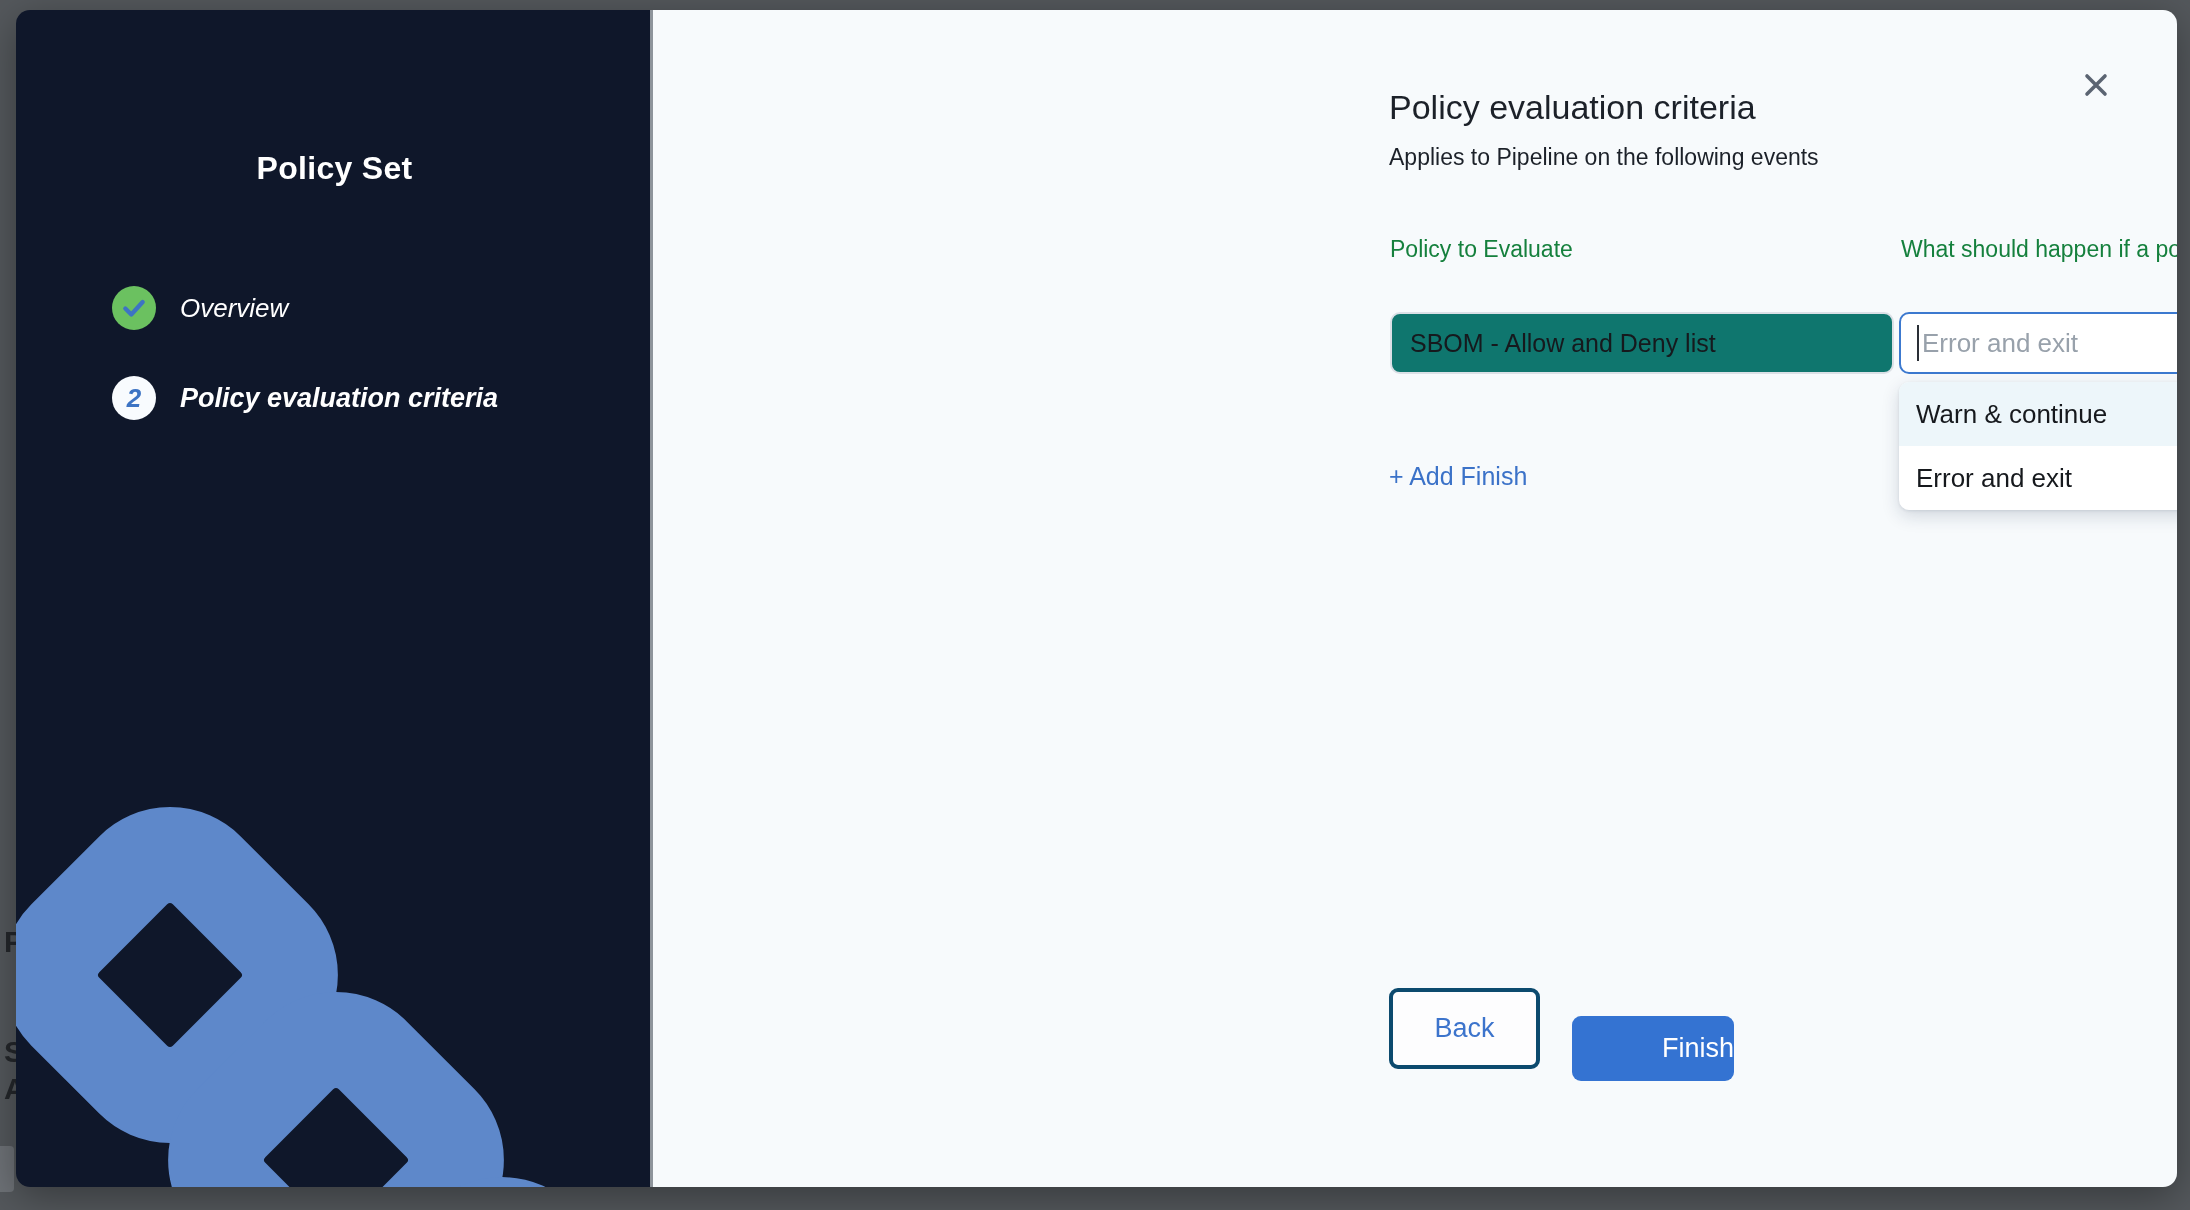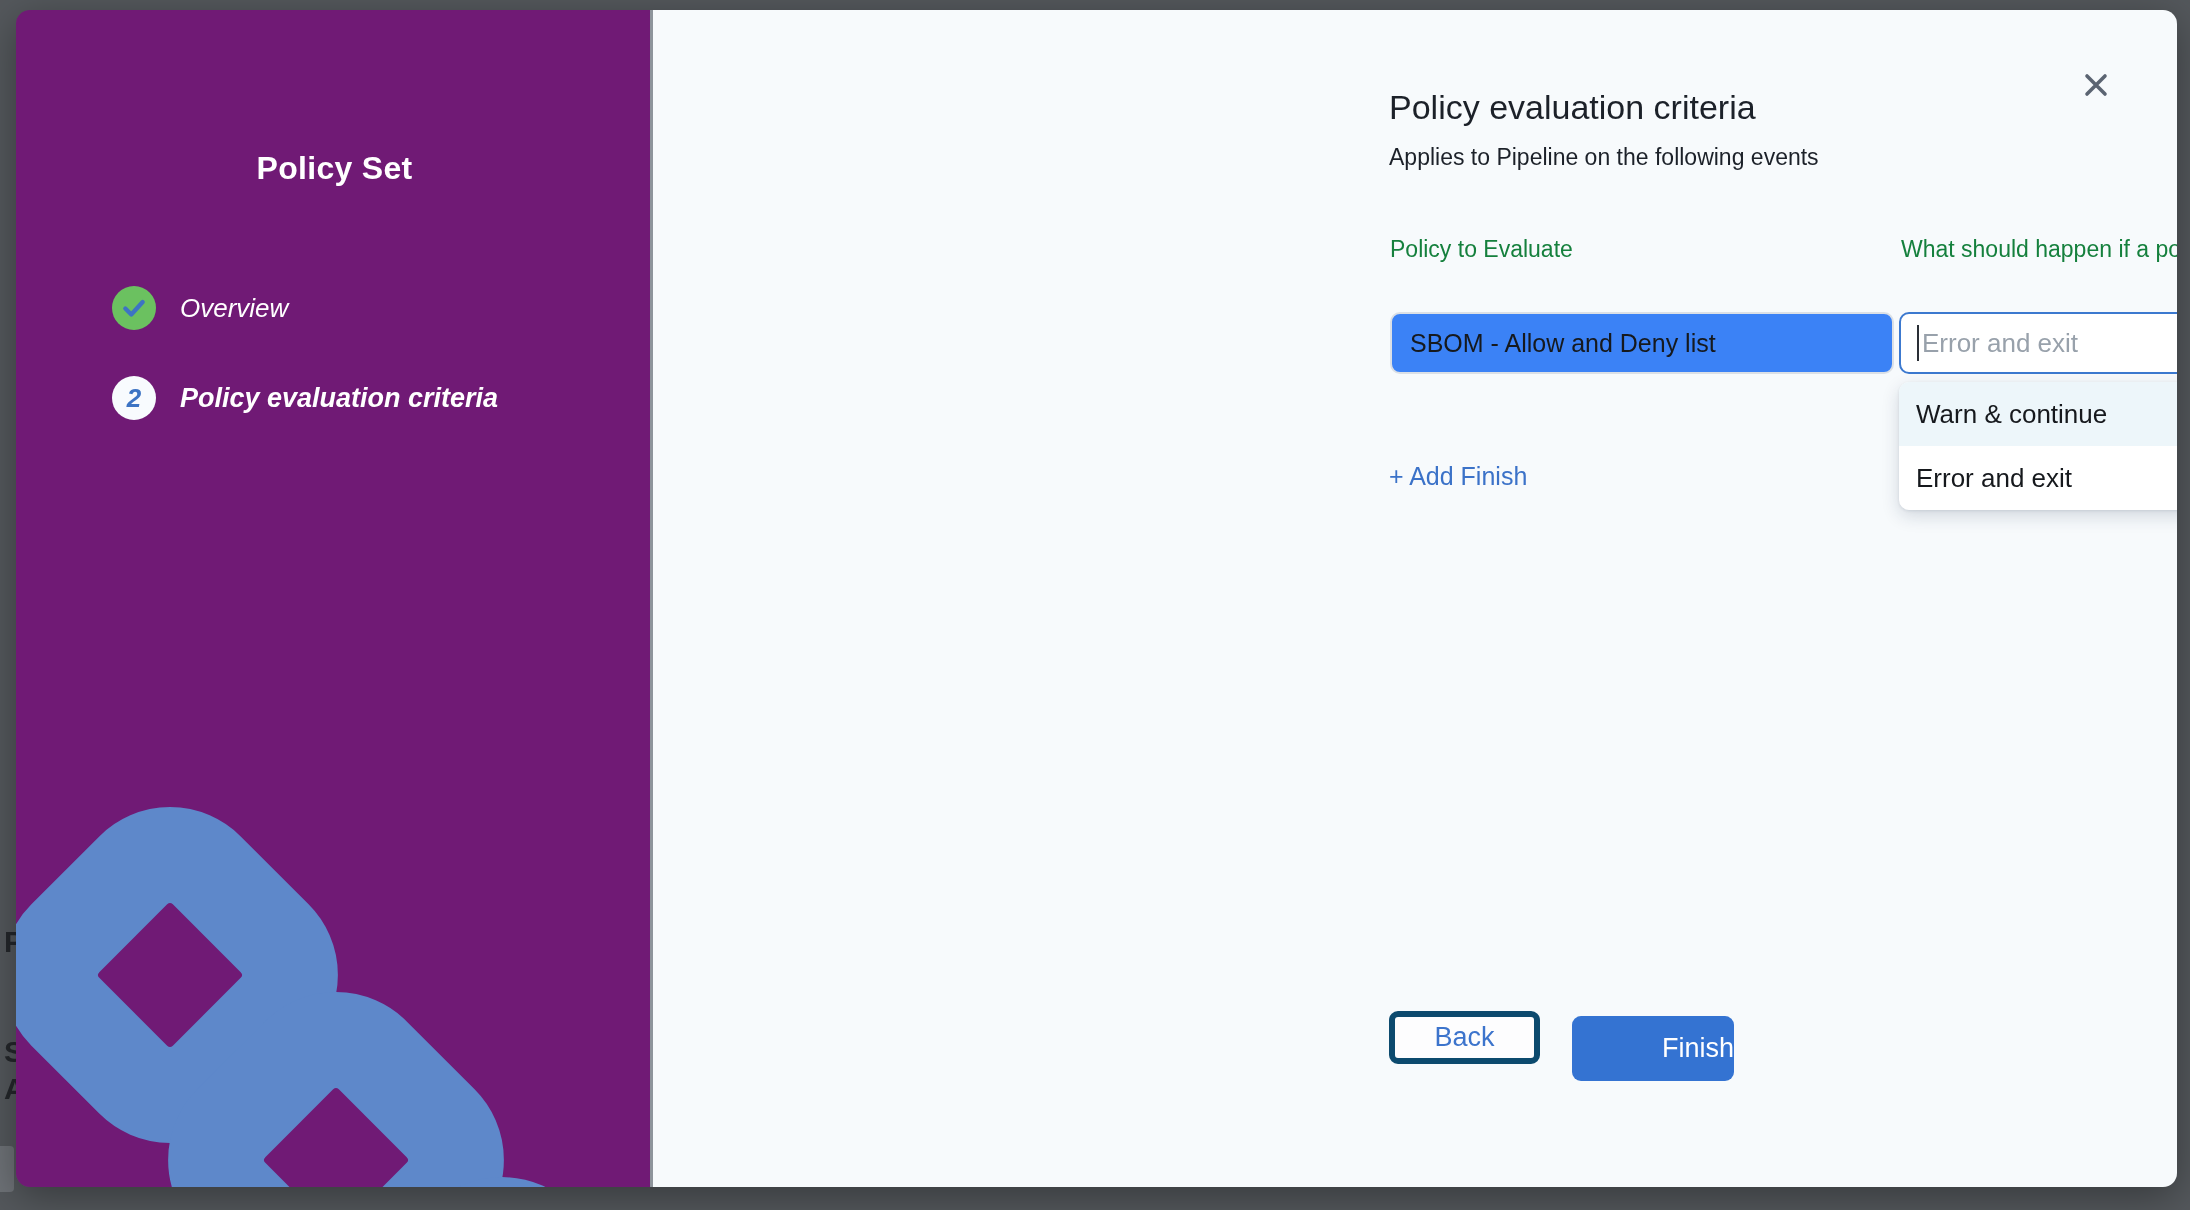--- a/index.html
+++ b/index.html
@@ -26,21 +26,21 @@
     position:absolute; left:16px; top:10px;
     width:2161px; height:1177px;
     border-radius:14px; overflow:hidden;
     display:flex;
     box-shadow:0 10px 40px rgba(0,0,0,.35);
   }
 
   
   .sidebar {
     position:relative; width:637px; height:100%;
-    background:#701a75; flex:0 0 auto; overflow:hidden;
+    background:#0f172a; flex:0 0 auto; overflow:hidden;
   }
   .sidebar-watermark { position:absolute; left:0; top:0; width:100%; height:100%; }
   .sidebar-title {
     position:absolute; top:140px; left:0; width:100%;
     text-align:center; color:#ffffff; font-size:32px; font-weight:bold;
     letter-spacing:.3px;
   }
   .step { position:absolute; left:96px; display:flex; align-items:center; gap:24px;font-style:italic; }
   .step-1 { top:276px; }
   .step-2 { top:366px; }
@@ -76,21 +76,21 @@
   }
   .field-label {
     position:absolute; top:226px;
     font-size:23px; color:#15803d; white-space:nowrap;
   }
   .label-policy { left:737px; }
   .label-fail { left:1248px; }
 
   .text-input {
     position:absolute; left:737px; top:302px; width:504px; height:62px;
-    background:#3b82f6; border:2px solid #dbe0e6; border-radius:10px;
+    background:#0f766e; border:2px solid #dbe0e6; border-radius:10px;
     font-family:"Liberation Sans", sans-serif;
     font-size:25px; color:#16191d; padding:0 18px;
   }
   .select-box {
     position:absolute; left:1246px; top:302px; width:642px; height:62px;
     background:#ffffff; border:2px solid #3c79cf; border-radius:10px;
     display:flex; align-items:center; padding:0 16px; cursor:text;
   }
   .caret-bar { width:2px; height:36px; background:#2a2f36; margin-right:3px; }
   .select-placeholder { font-size:26px; color:#98a1ab; flex:1 1 auto; white-space:nowrap; overflow:hidden; }
@@ -108,22 +108,22 @@
   }
   .dropdown-option.highlighted { background:#edf6fa; }
 
   .add-policy {
     position:absolute; left:736px; top:452px;
     font-size:25px; color:#3b72c8; background:none; border:none; cursor:pointer;
     font-family:"Liberation Sans", sans-serif; white-space:nowrap;
   }
 
   .back-btn {
-    position:absolute; left:736px; top:1001px; width:151px; height:53px;
-    background:#fdfdfe; border:6px solid #0c4a6e; border-radius:9px;
+    position:absolute; left:736px; top:978px; width:151px; height:81px;
+    background:#fdfdfe; border:4px solid #0c4a6e; border-radius:9px;
     color:#3c74cc; font-size:27px; cursor:pointer;
     font-family:"Liberation Sans", sans-serif;
   }
   .finish-btn {
     position:absolute; left:919px; top:1006px; width:162px; height:65px;
     background:#3473d2; border:none; border-radius:9px;
     color:#ffffff; font-size:27px; cursor:pointer;
     font-family:"Liberation Sans", sans-serif;
     text-align:right;
   }

